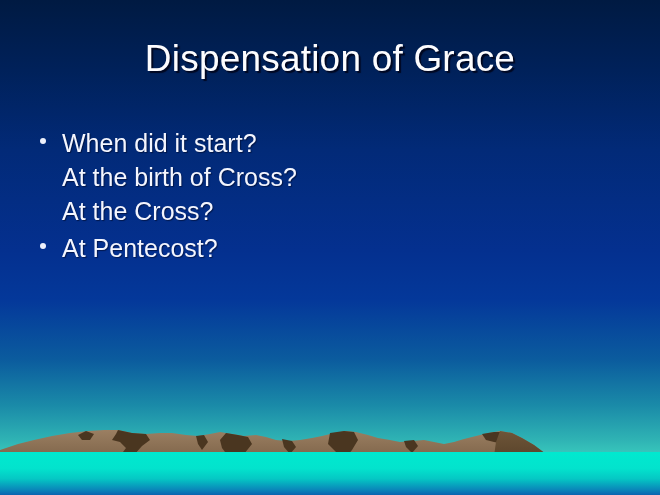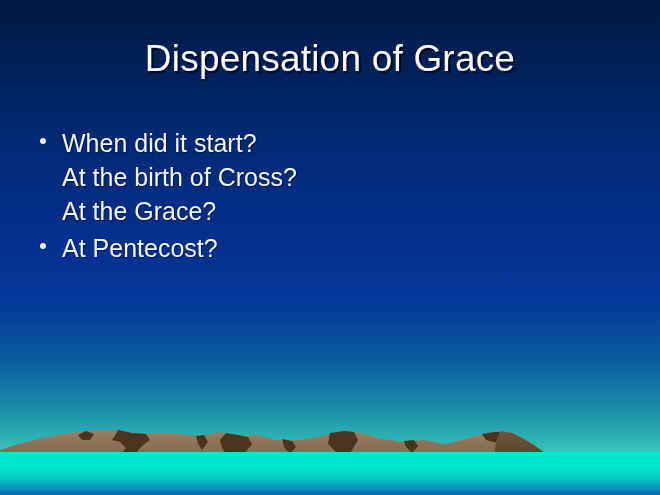--- a/index.html
+++ b/index.html
@@ -144,21 +144,21 @@
   <div id="water"></div>
 
   <div id="title">Dispensation of Grace</div>
 
   <div id="body">
 
     <div class="bullet-row">
       <span class="bullet-dot"></span>
       <div class="bullet-line">When did it start?</div>
       <div class="bullet-line">At the birth of Cross?</div>
-      <div class="bullet-line">At the Grace?</div>
+      <div class="bullet-line">At the Cross?</div>
     </div>
 
     <div class="bullet-row second">
       <span class="bullet-dot"></span>
       <div class="bullet-line">At Pentecost?</div>
     </div>
 
   </div>
 </div>
 

